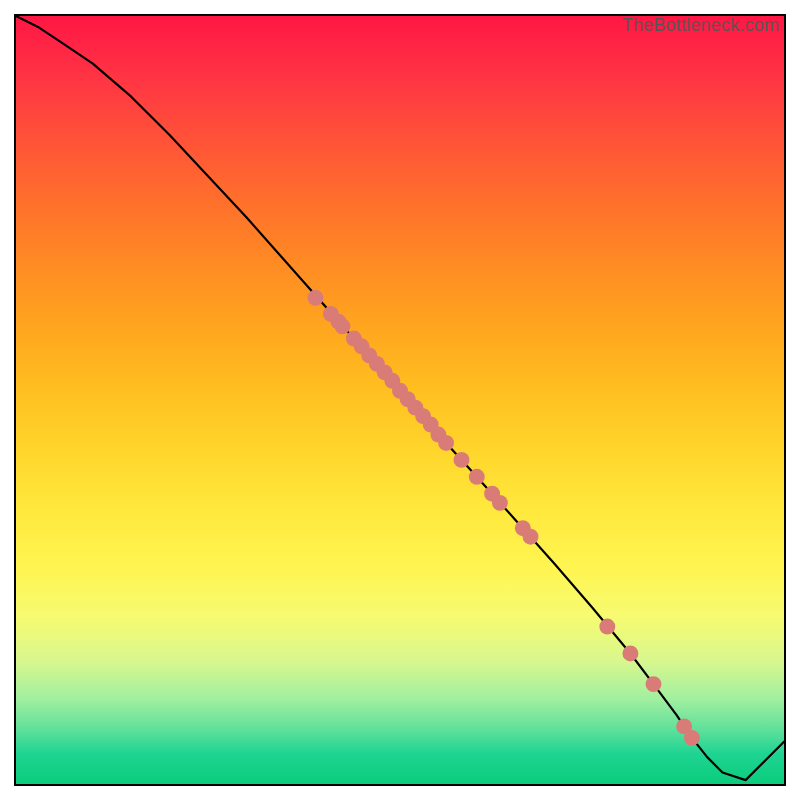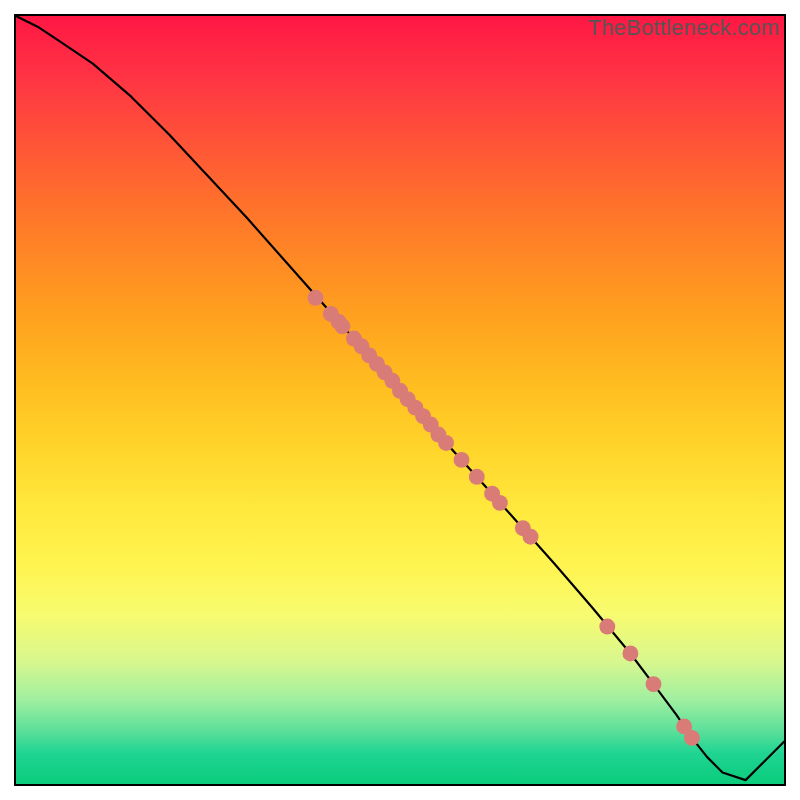--- a/index.html
+++ b/index.html
@@ -49,21 +49,21 @@
     left: 0;
     top: 0;
     width: 100%;
     height: 100%;
     overflow: visible;
   }
   .watermark {
     position: absolute;
     top: -1px;
     right: 4px;
-    font-size: 22px;
+    font-size: 18px;
     color: #555;
     font-weight: 500;
     letter-spacing: 0.2px;
     pointer-events: none;
   }
 </style>
 </head>
 <body>
 
 <div class="chart-container">

